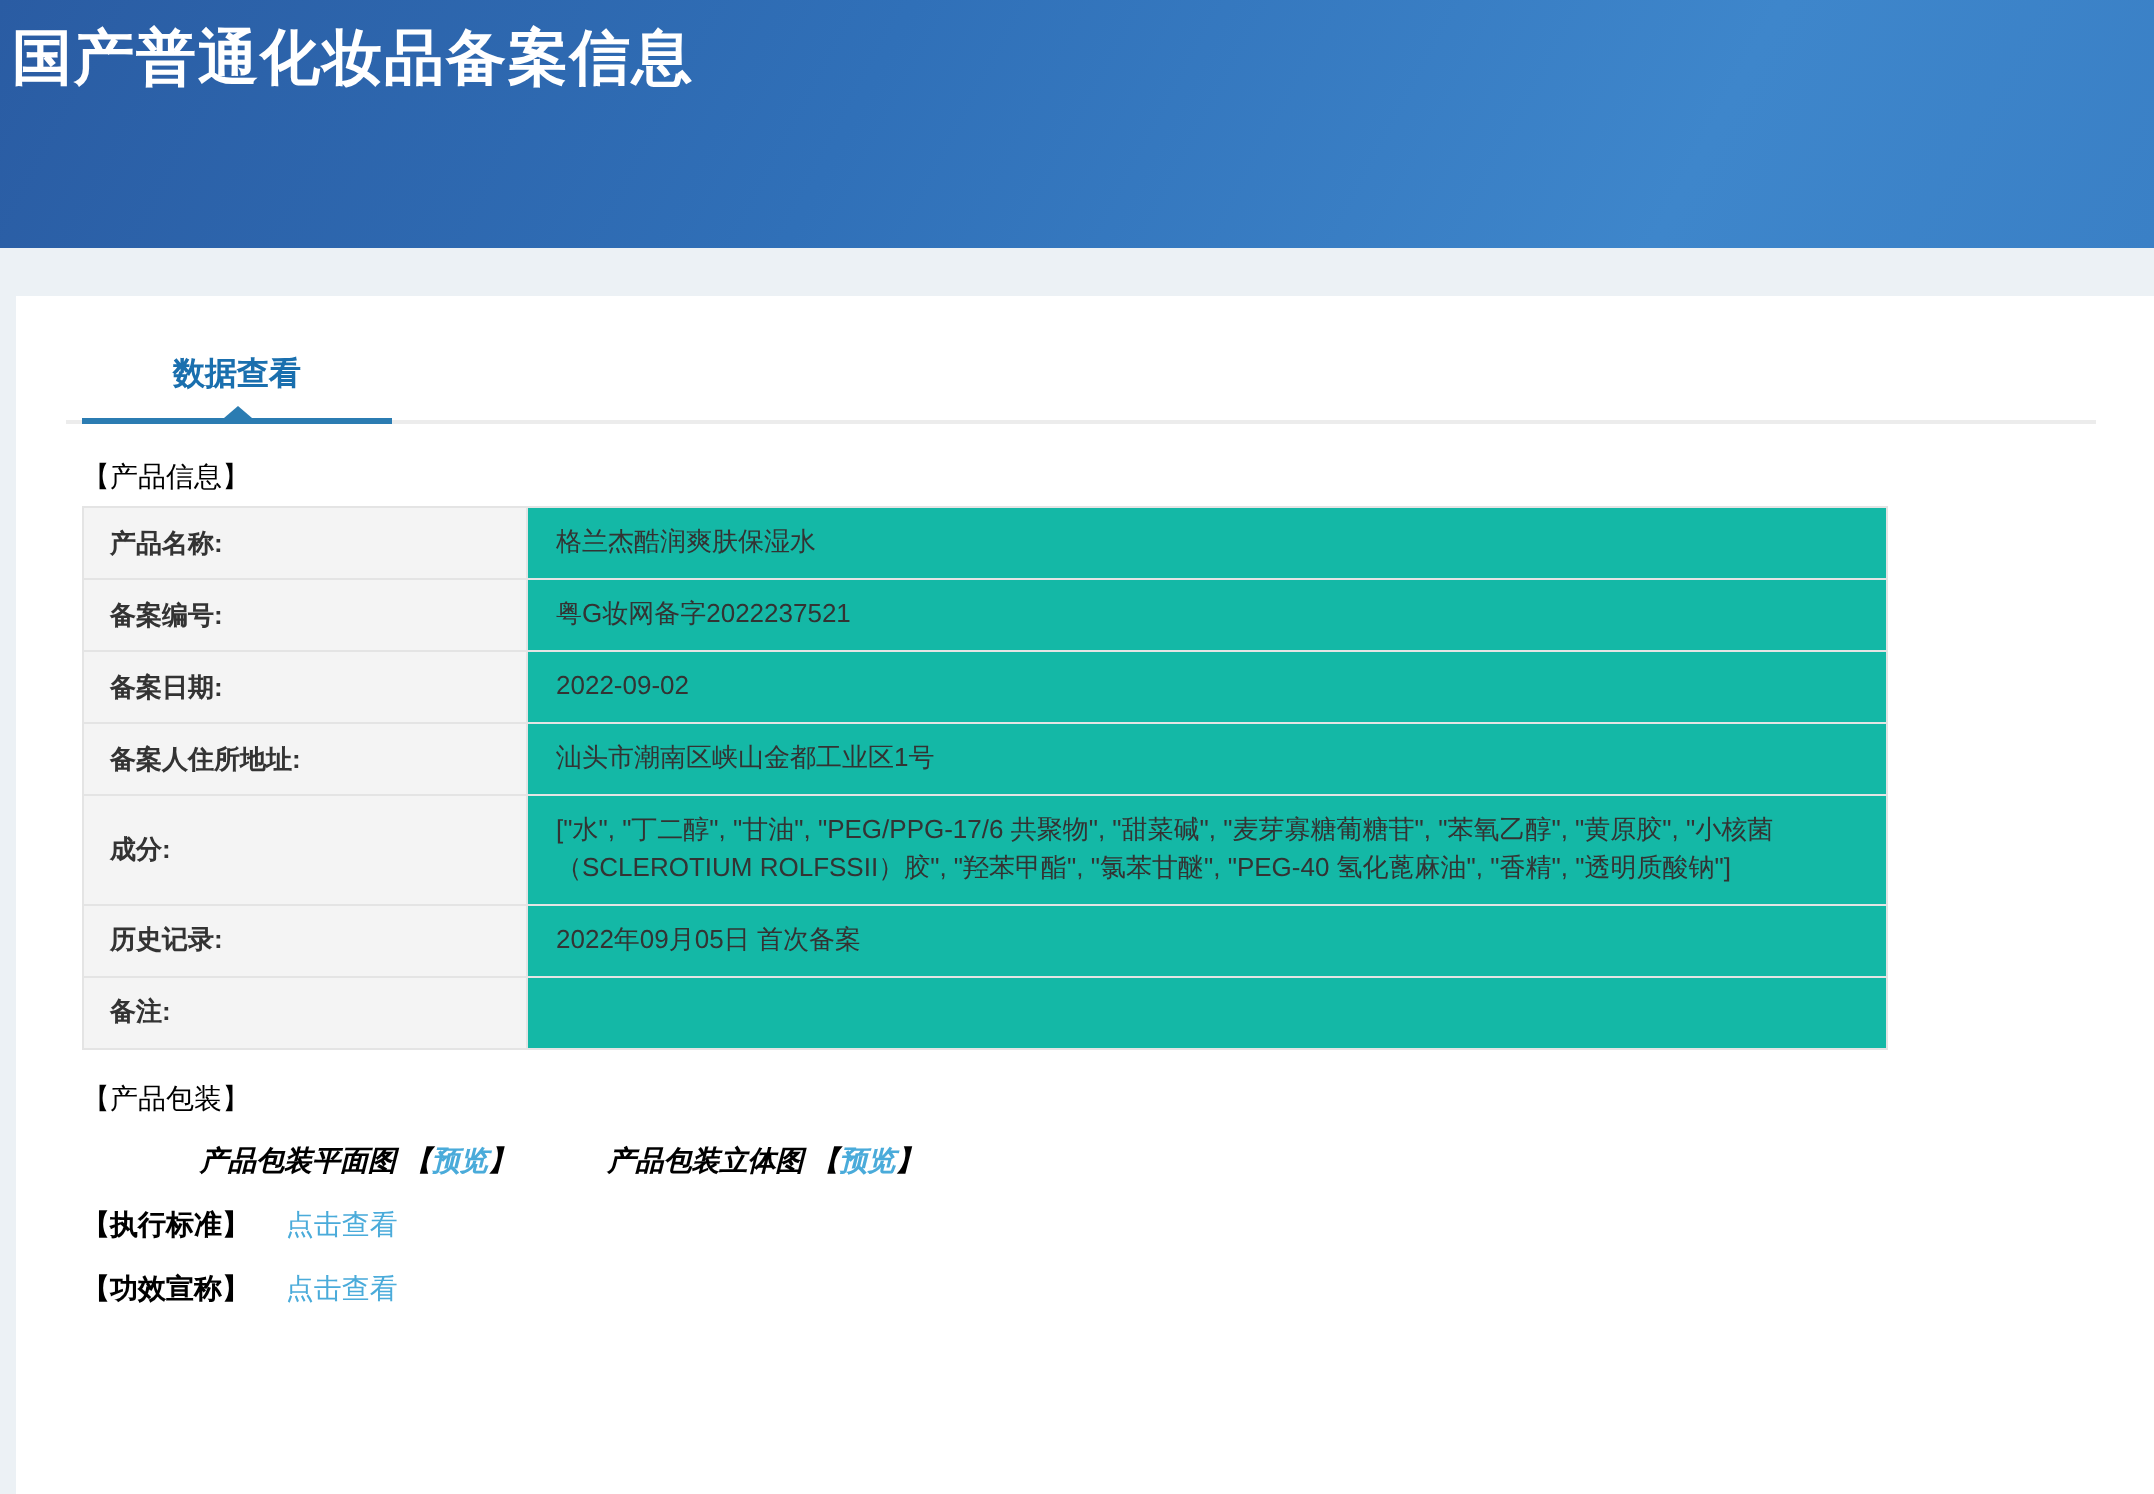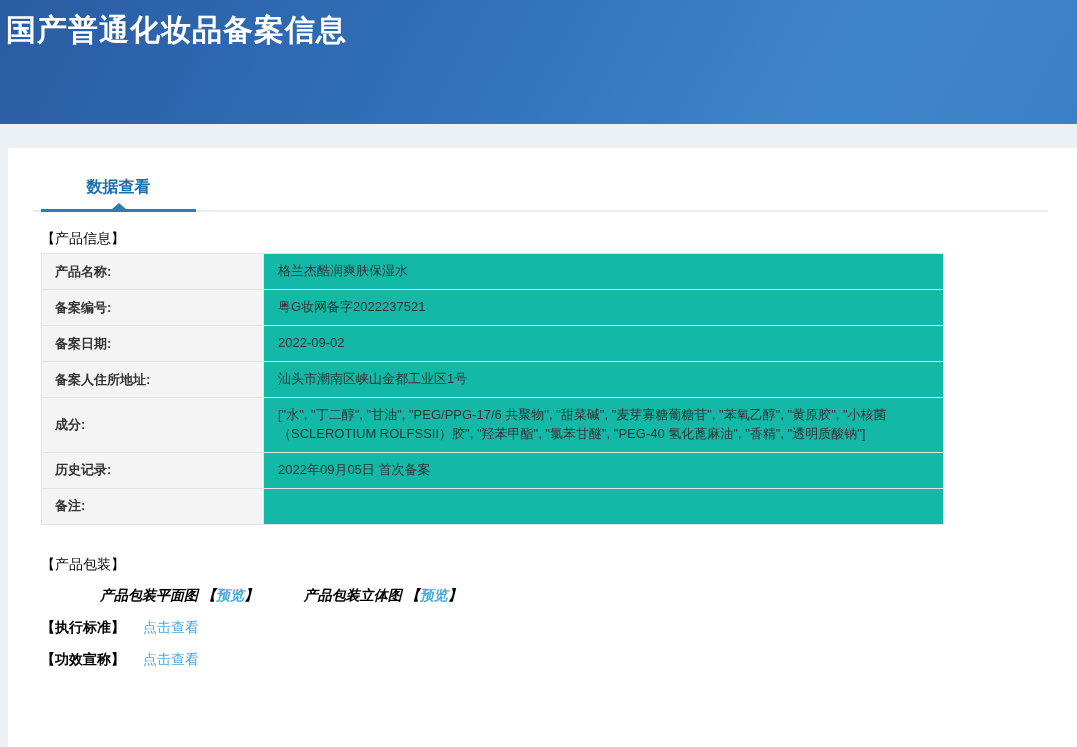--- a/index.html
+++ b/index.html
@@ -91,21 +91,21 @@
   a.preview-link, a.view-link {
     color: #4aabda; text-decoration: none; cursor: pointer;
   }
   .footer-link-row {
     margin: 14px 0 0 8px;
     font-size: 14px;
   }
   .footer-link-row:first-of-type { margin-top: 22px; }
   .footer-link-row .fl-label { font-weight: bold; color: #000; }
   .footer-link-row a.view-link { margin-left: 14px; }
-  .pack-section-title { margin-top: 31px; }
+  .pack-section-title { margin-top: 16px; }
 </style>
 </head>
 <body>
 
 <div class="page-header">
   <h1 class="title">国产普通化妆品备案信息</h1>
 </div>
 
 <div class="card">
 

